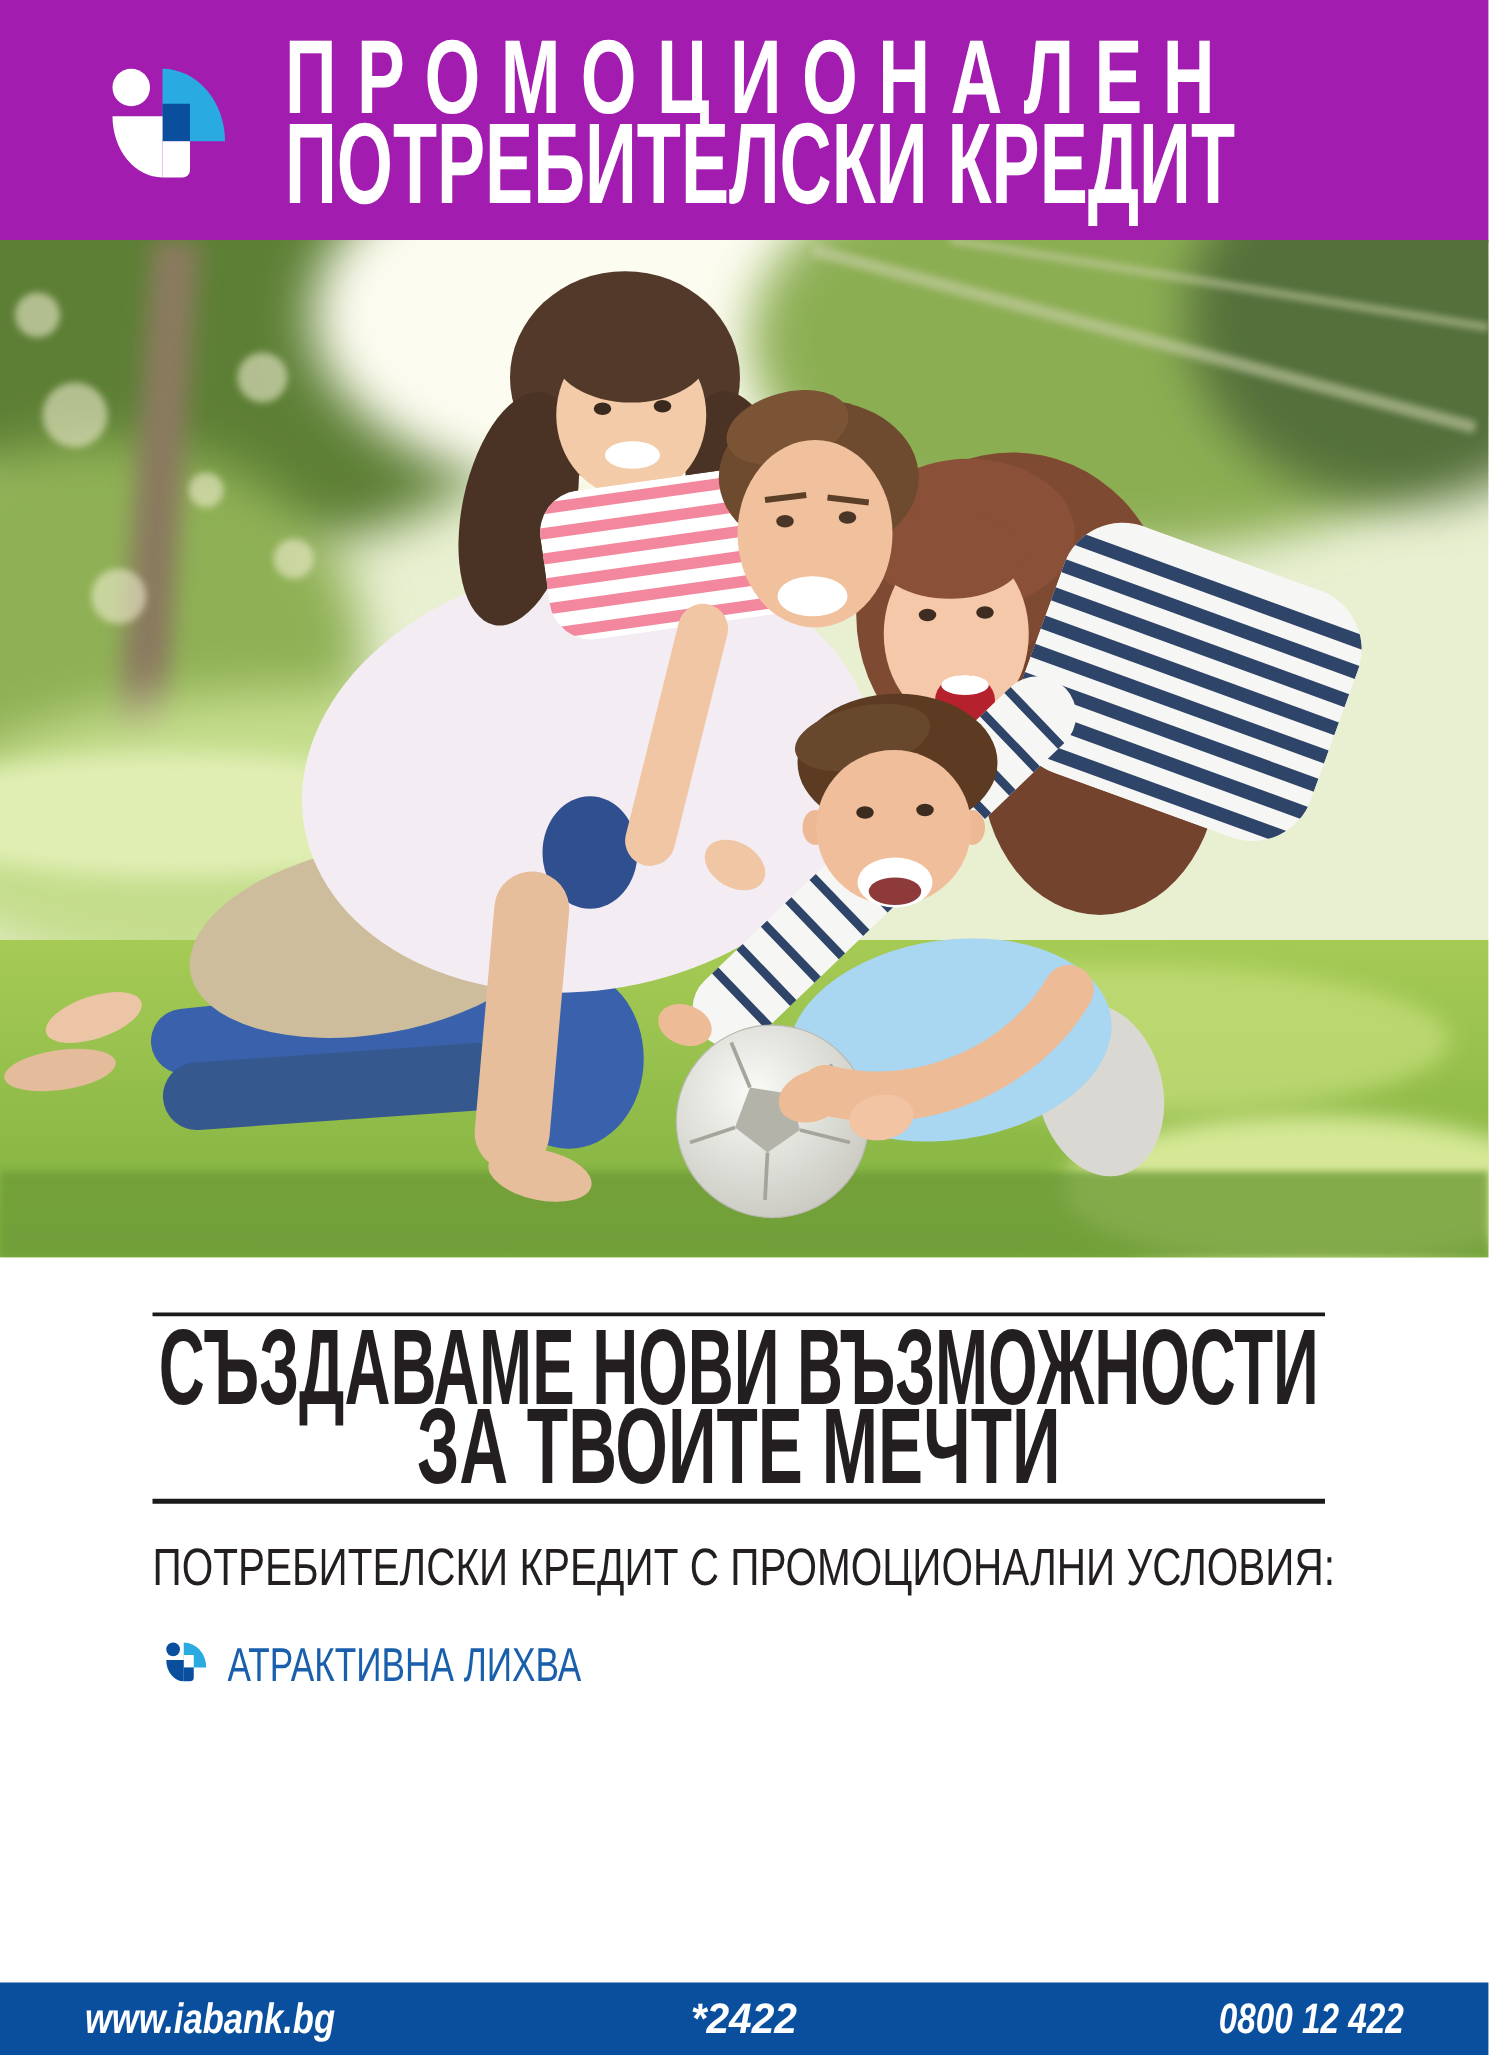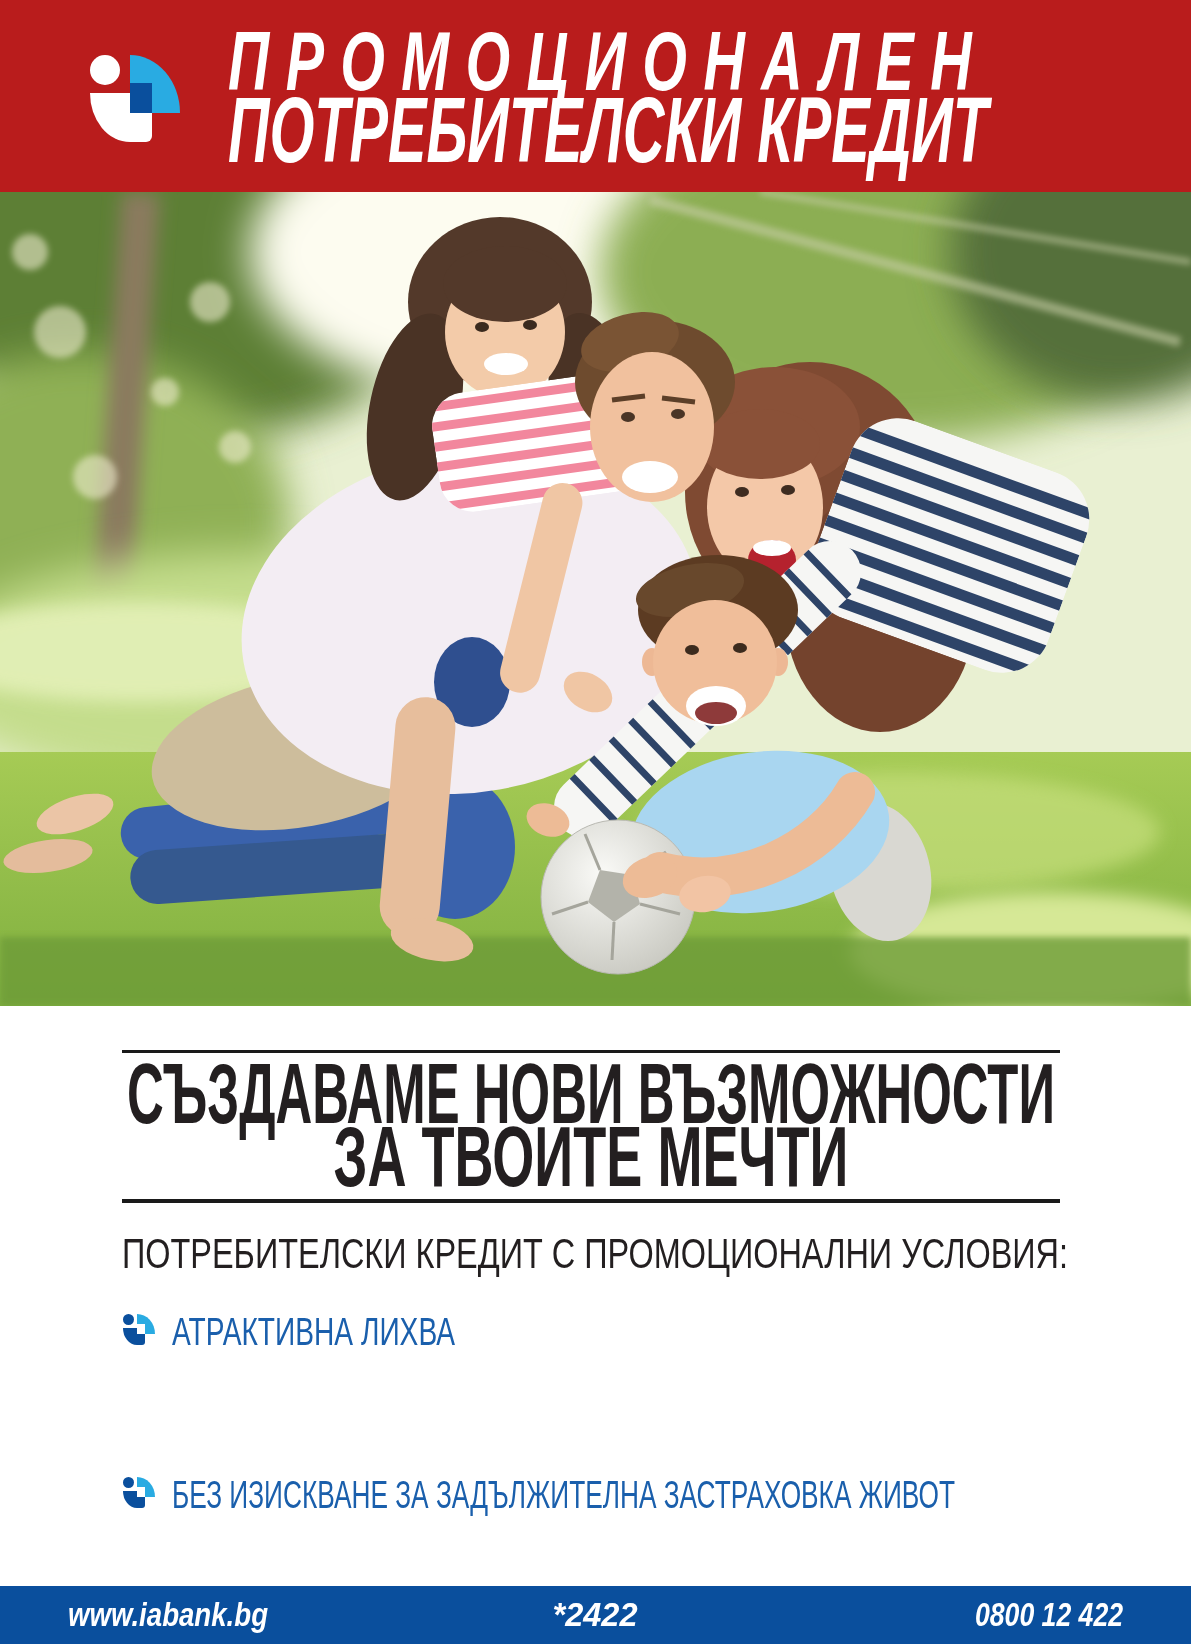--- a/index.html
+++ b/index.html
@@ -1,21 +1,21 @@
 <!DOCTYPE html>
 <html><head>
 <meta charset="utf-8">
 <style>
   html,body{margin:0;padding:0;background:#ffffff;}
   .poster{
     position:relative;width:1191px;height:1644px;overflow:hidden;
     background:#ffffff;font-family:"Liberation Sans",sans-serif;
   }
   
-  .topbar{position:absolute;left:0;top:0;width:1191px;height:194px;background:#b91c1c;font-style:italic;}
+  .topbar{position:absolute;left:0;top:0;width:1191px;height:194px;background:#a21caf;}
   .botbar{position:absolute;left:0;top:1586px;width:1191px;height:58px;background:#0A4F9D;font-style:italic;}
   svg{display:block;}
   .abs{position:absolute;}
   
   .logo{position:absolute;left:88px;top:52px;width:92px;height:90px;}
   .logo span{position:absolute;display:block;}
   .lg-circle{left:2px;top:3px;width:30px;height:30px;background:#fff;border-radius:50%;}
   .lg-quarter{left:42px;top:3px;width:50px;height:58px;background:#29ABE2;border-top-right-radius:100% 100%;}
   .lg-notch{left:42px;top:31px;width:22px;height:30px;background:#0A4F9D;}
   .lg-bl{left:2px;top:41px;width:40px;height:49px;background:#fff;border-bottom-left-radius:100% 100%;}
@@ -26,21 +26,21 @@
   .mlg-circle{left:1px;top:1px;width:11px;height:11px;background:#0A4F9D;border-radius:50%;}
   .mlg-quarter{left:15px;top:1px;width:18px;height:20px;background:#29ABE2;border-top-right-radius:100% 100%;}
   .mlg-notch{left:15px;top:11px;width:8px;height:10px;background:#ffffff;}
   .mlg-bl{left:1px;top:15px;width:14px;height:17px;background:#0A4F9D;border-bottom-left-radius:100% 100%;}
   .mlg-br{left:15px;top:21px;width:8px;height:11px;background:#0A4F9D;border-bottom-right-radius:3px;}
   
   .rule{position:absolute;left:122px;width:938px;background:#1A1A1A;}
   .rule-top{top:1050px;height:3px;}
   .rule-bottom{top:1199px;height:4px;}
   
-  .bullet-row{position:absolute;left:122px;width:960px;height:52px;text-decoration:underline;}
+  .bullet-row{position:absolute;left:132px;width:960px;height:52px;text-decoration:underline;}
   .bullet-row svg{position:absolute;left:50px;top:0;}
 </style>
 </head>
 <body>
 
 <div class="poster">
 
   <header class="topbar">
     <div class="logo">
       <span class="lg-circle"></span>
@@ -258,32 +258,20 @@
         <span class="mlg-notch"></span>
       <span class="mlg-bl"></span>
         <span class="mlg-br"></span>
     </span>
     <svg width="900" height="52" viewBox="0 0 900 52">
       <text x="0" y="32" font-size="38" fill="#1A5FAC" textLength="283" lengthAdjust="spacingAndGlyphs" font-family="Liberation Sans, sans-serif">АТРАКТИВНА ЛИХВА</text>
     </svg>
   </div>
 
 
-  <div class="bullet-row" style="top:1476px">
-    <span class="mini-logo">
-      <span class="mlg-circle"></span>
-        <span class="mlg-quarter"></span>
-        <span class="mlg-notch"></span>
-      <span class="mlg-bl"></span>
-        <span class="mlg-br"></span>
-    </span>
-    <svg width="900" height="52" viewBox="0 0 900 52">
-      <text x="0" y="32" font-size="38" fill="#1A5FAC" textLength="783" lengthAdjust="spacingAndGlyphs" font-family="Liberation Sans, sans-serif">БЕЗ ИЗИСКВАНЕ ЗА ЗАДЪЛЖИТЕЛНА ЗАСТРАХОВКА ЖИВОТ</text>
-    </svg>
-  </div>
 
   <footer class="botbar">
     <svg width="1191" height="58" viewBox="0 0 1191 58">
       <text x="68" y="40" font-size="34" font-weight="700" fill="#FFFFFF" textLength="200" lengthAdjust="spacingAndGlyphs" font-family="Liberation Sans, sans-serif">www.iabank.bg</text>
       <text x="595" y="40" text-anchor="middle" font-size="34" font-weight="700" fill="#FFFFFF" textLength="85" lengthAdjust="spacingAndGlyphs" font-family="Liberation Sans, sans-serif">*2422</text>
       <text x="1123" y="40" text-anchor="end" font-size="34" font-weight="700" fill="#FFFFFF" textLength="148" lengthAdjust="spacingAndGlyphs" font-family="Liberation Sans, sans-serif">0800 12 422</text>
     </svg>
   </footer>
 
 </div>

